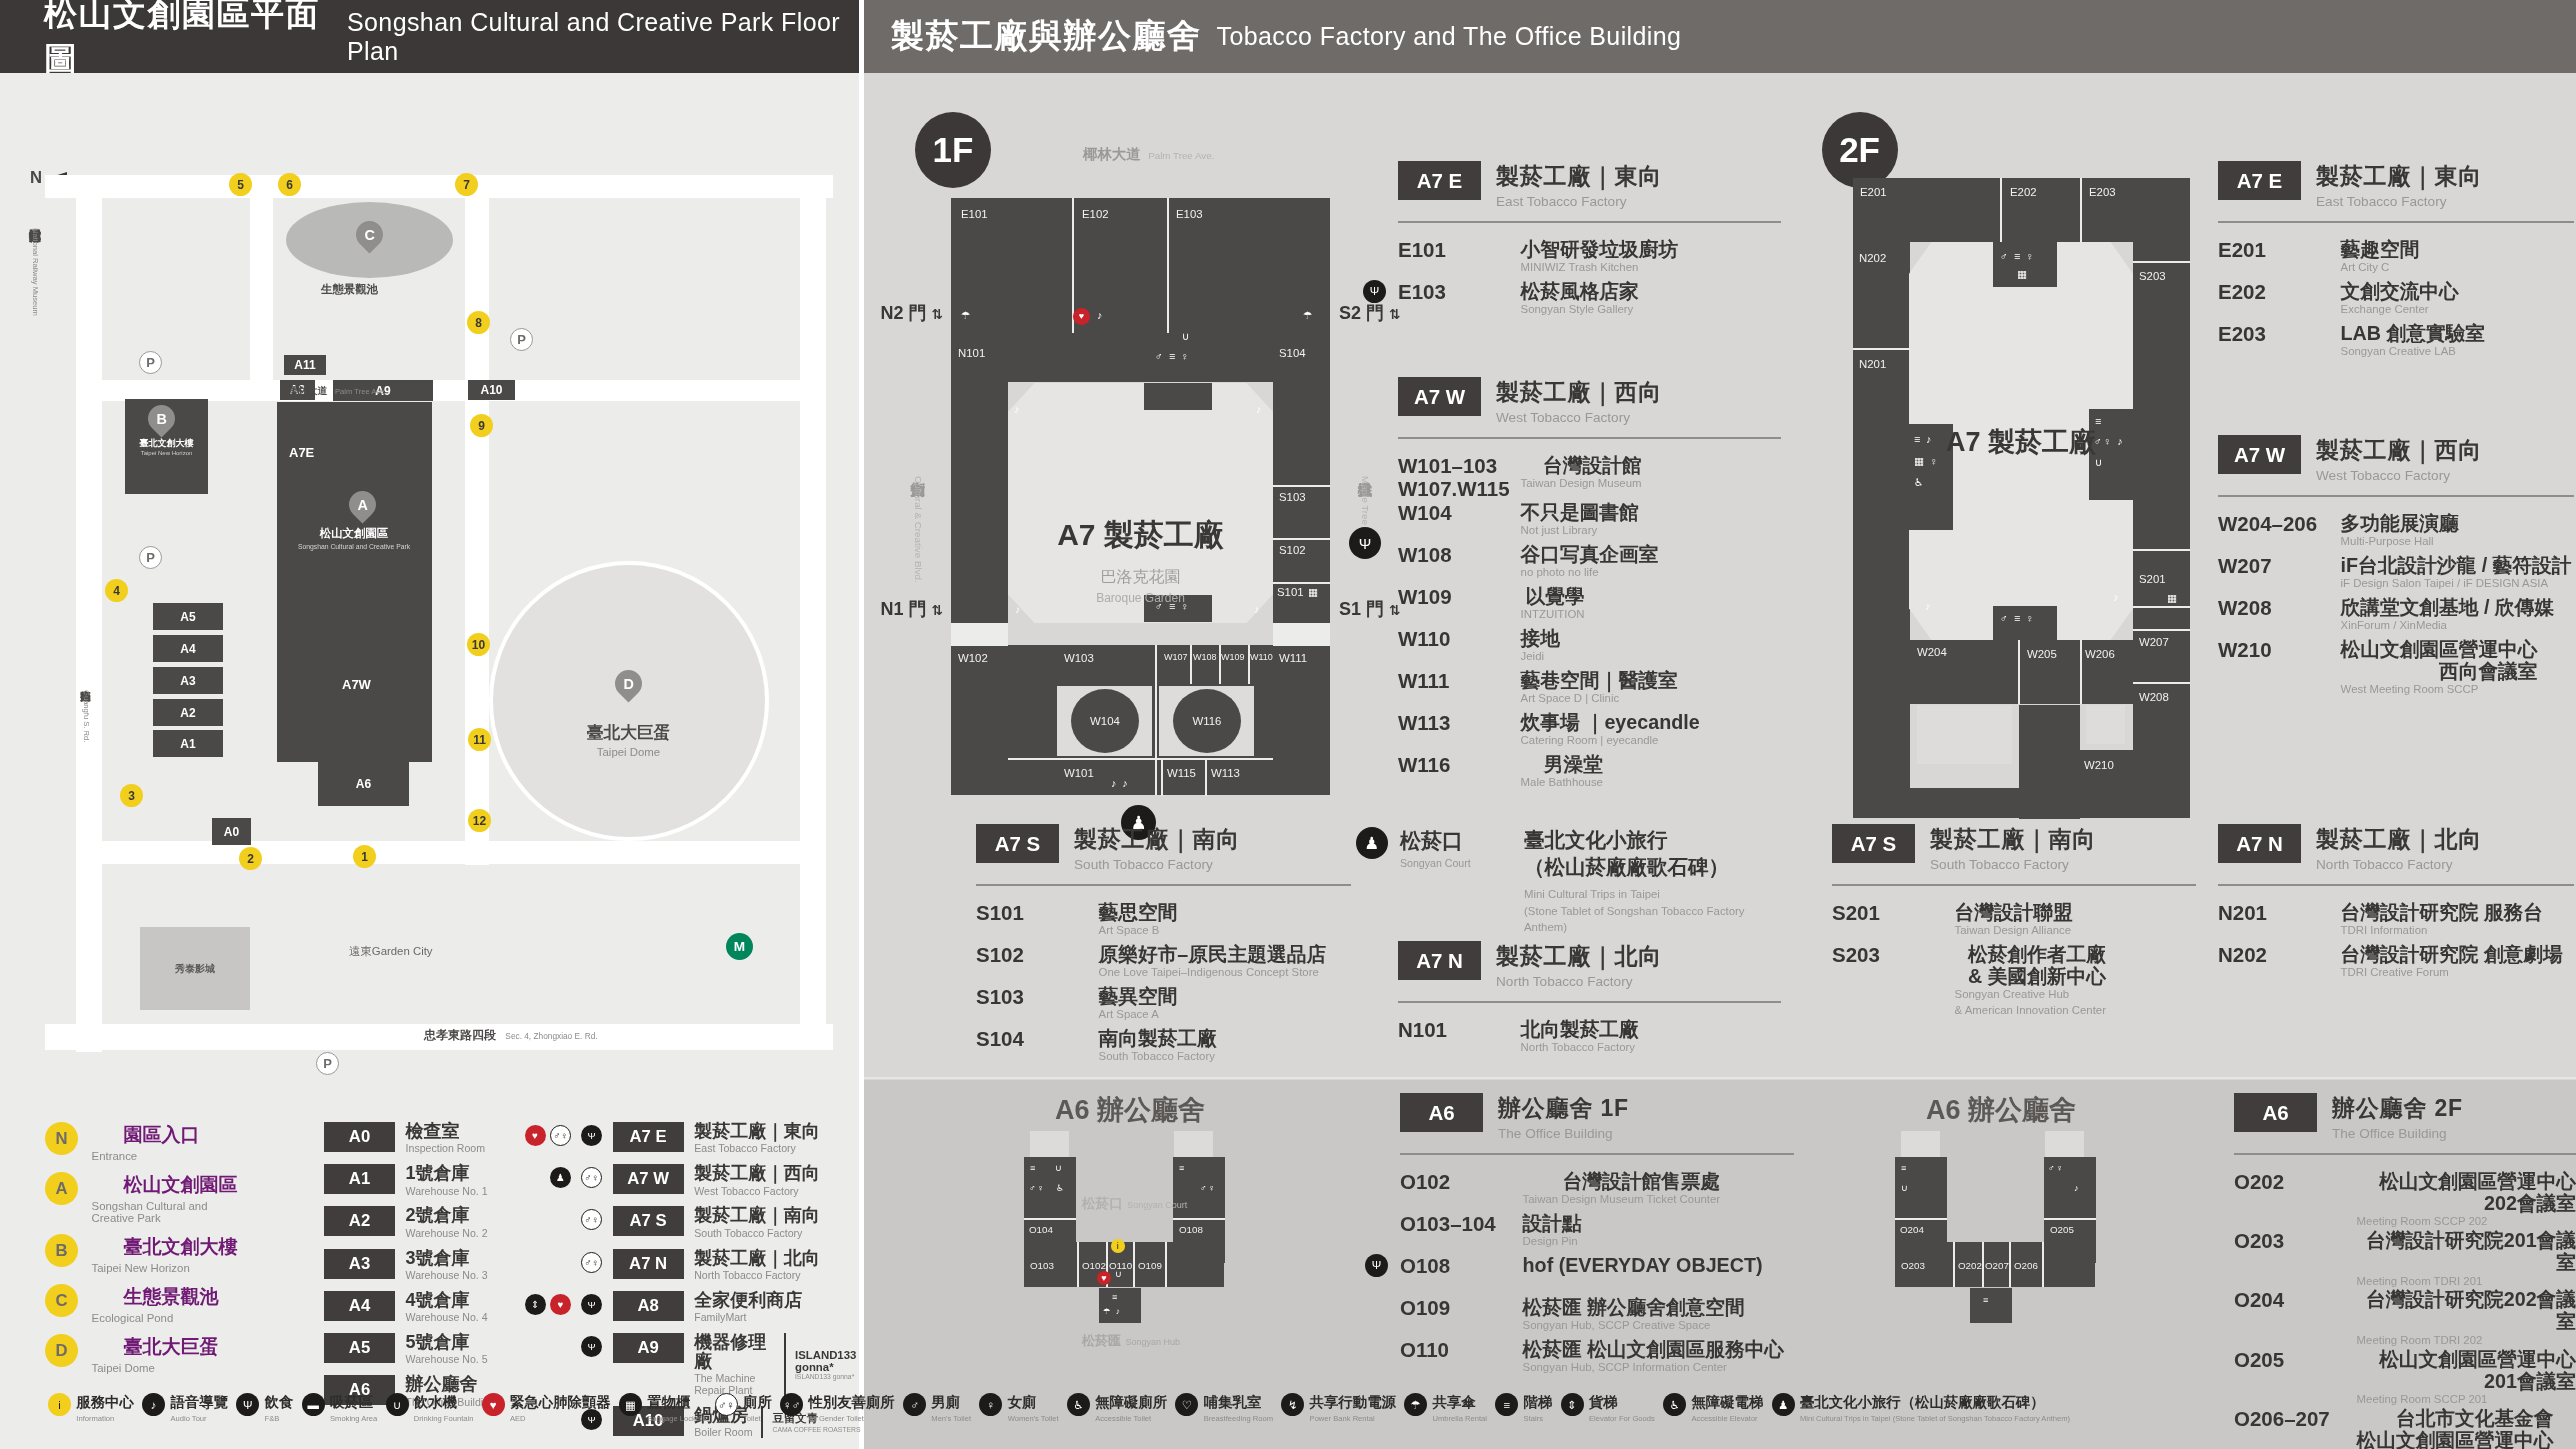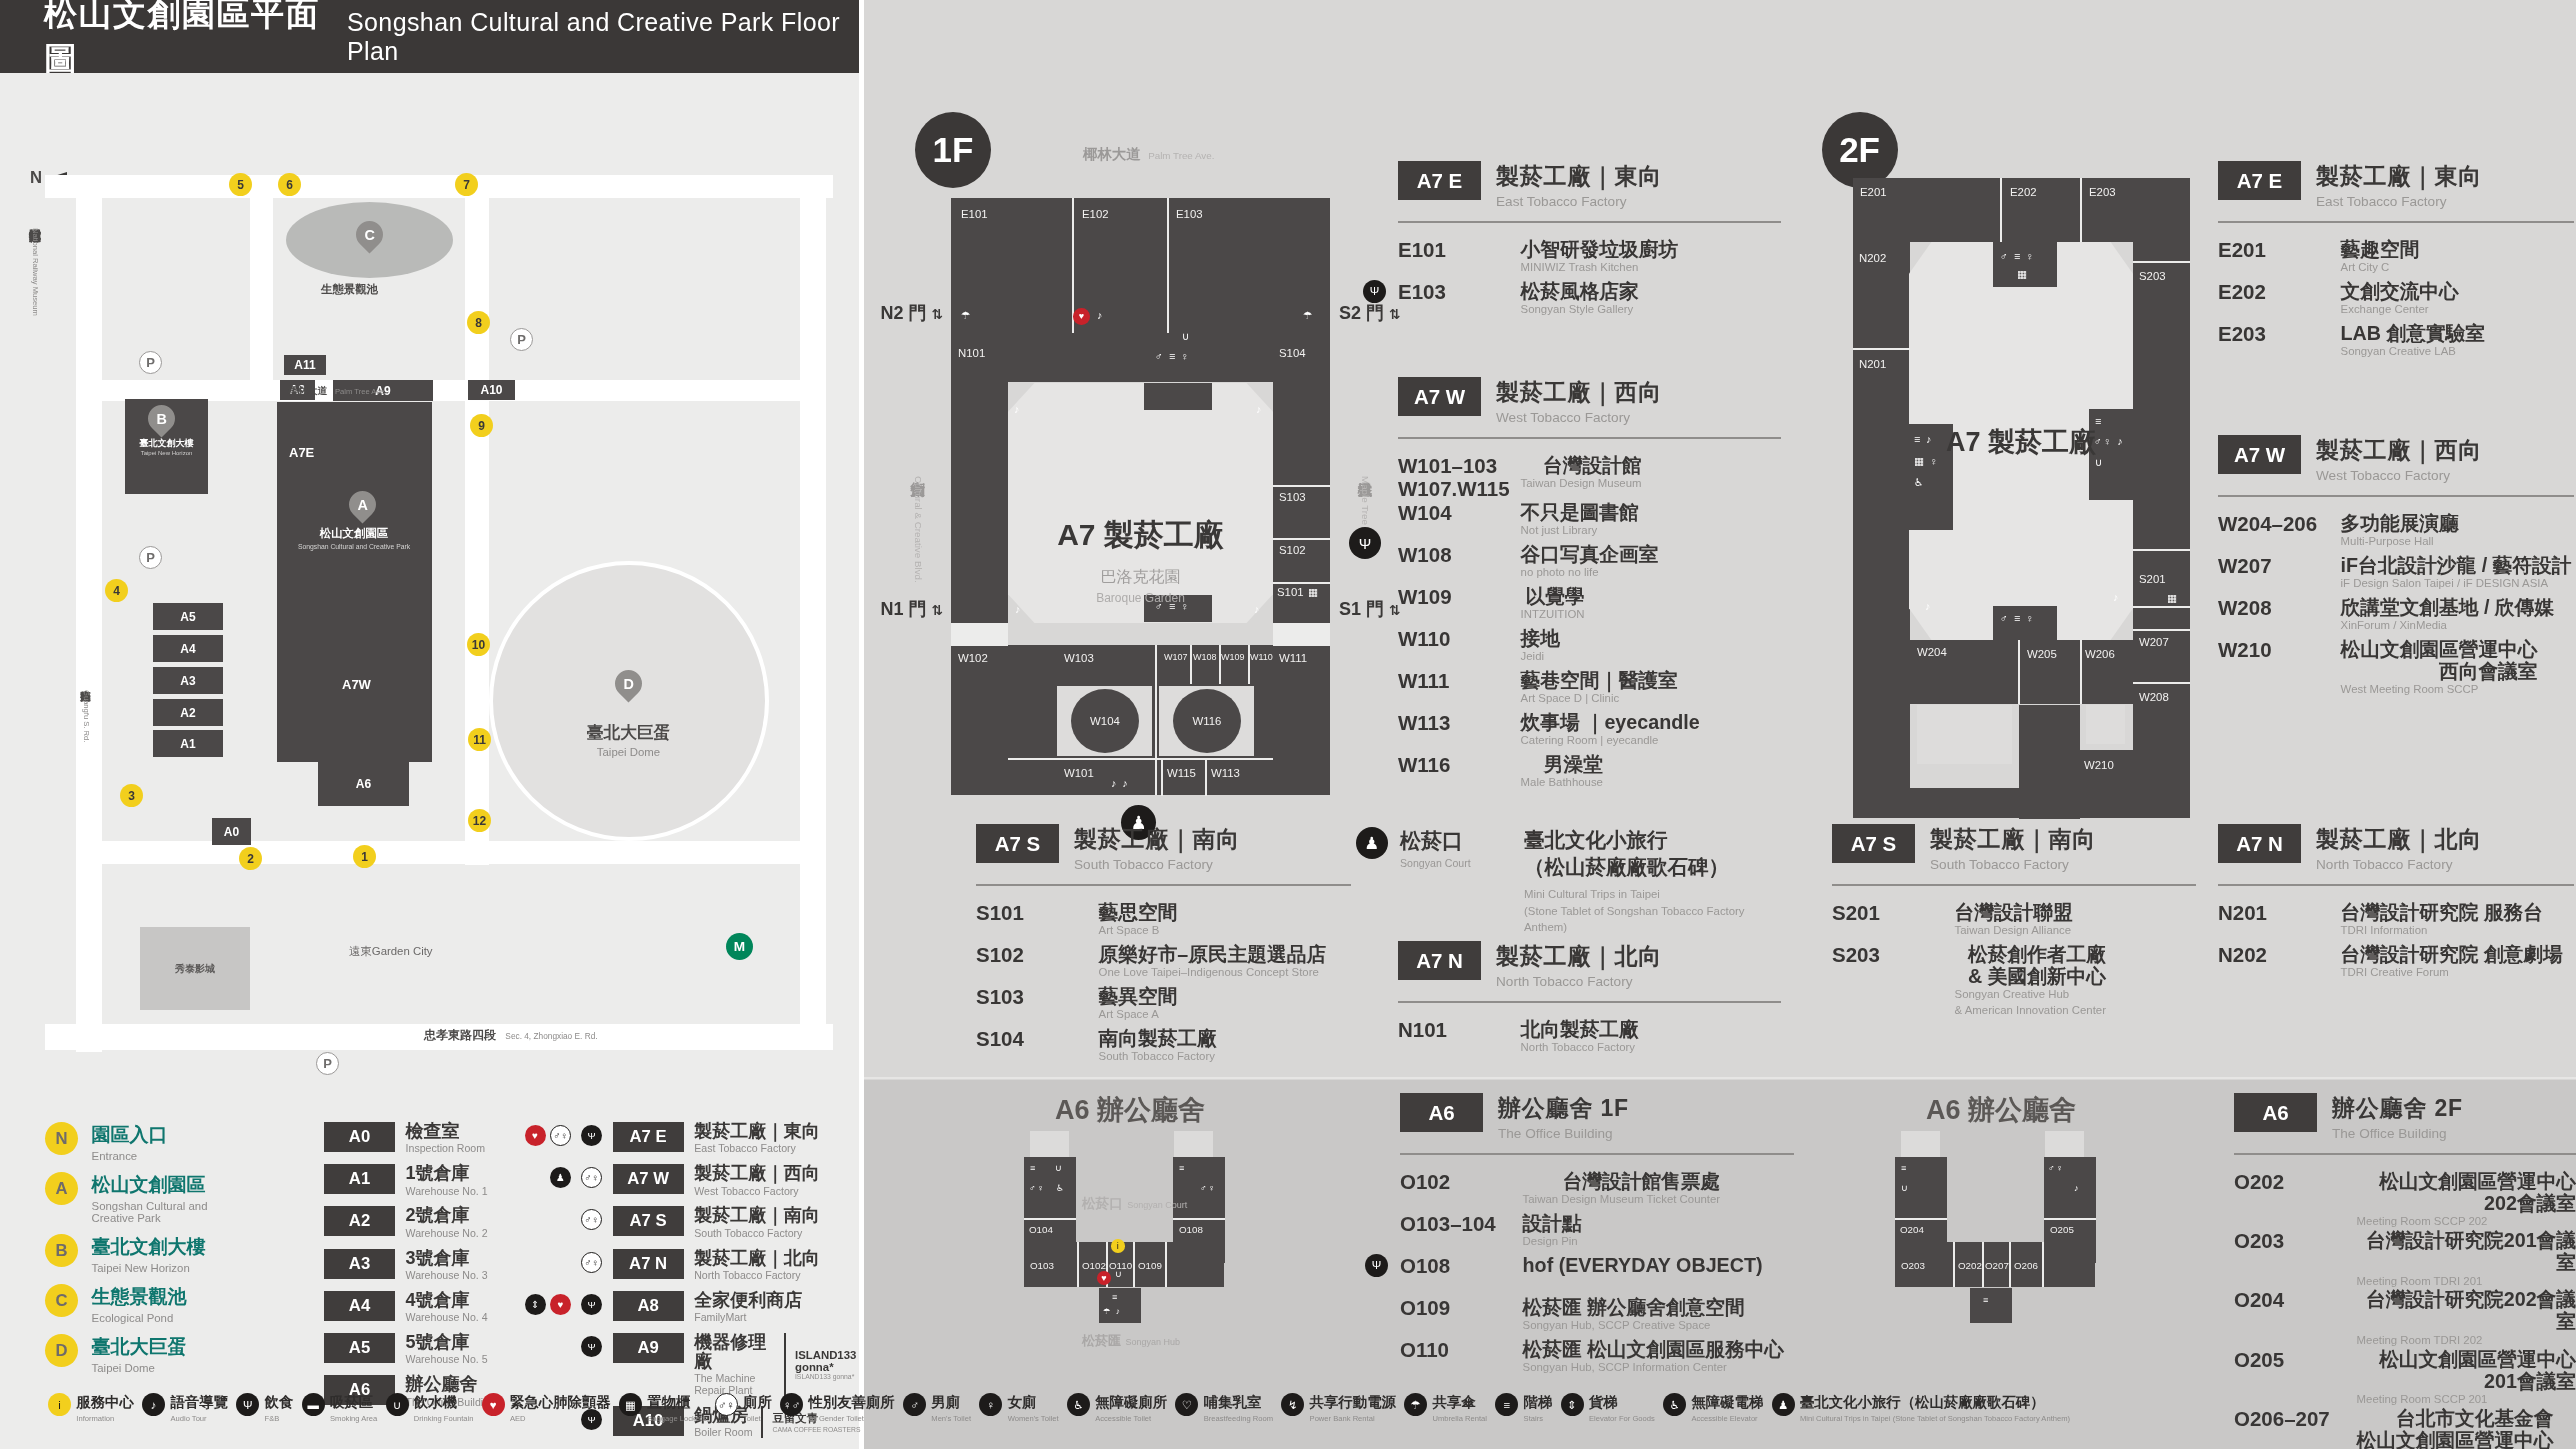--- a/index.html
+++ b/index.html
@@ -28,21 +28,21 @@
   .vert{writing-mode:vertical-rl;}
   #pond{position:absolute;left:286px;top:202px;width:167px;height:76px;background:#b9bab8;border-radius:50%;}
   #dome{position:absolute;left:489px;top:561px;width:280px;height:280px;background:#e2e1e0;border:4.5px solid #fff;border-radius:50%;box-sizing:border-box;}
   #mrt{position:absolute;left:726px;top:933px;width:27px;height:27px;border-radius:50%;background:#00865a;color:#fff;display:flex;align-items:center;justify-content:center;font-weight:bold;font-size:13.6px;}
   #compass{position:absolute;left:30px;top:168px;display:flex;align-items:center;gap:6px;color:#4c4a49;font-weight:bold;font-size:16.7px;}
   #compass .arr{width:0;height:0;border-top:6.8px solid transparent;border-bottom:6.8px solid transparent;border-right:19.7px solid #3a3837;}
   #compass .tail{width:19.7px;height:3px;background:#3a3837;}
   
   #legend{position:absolute;left:45px;top:1122px;width:818px;height:265px;}
   .lg-place{display:flex;gap:13.6px;margin-bottom:10.6px;}
-  .lg-place .txt .zh{font-size:19px;font-weight:bold;color:#0f766e;}
+  .lg-place .txt .zh{font-size:19px;font-weight:bold;color:#701a75;margin-left:32px;}
   .lg-place .txt .en{font-size:11.4px;color:#8d8b8a;margin-top:1.5px;max-width:159px;}
   .ncirc{width:33px;height:33px;border-radius:50%;background:#f2cf1d;color:#6f6b69;font-weight:bold;font-size:16.7px;display:flex;align-items:center;justify-content:center;flex:none;}
   .lg-col{position:absolute;top:0;}
   .lg-row{display:flex;align-items:flex-start;gap:10.6px;margin-bottom:9.8px;position:relative;}
   .ltag{background:#403d3c;color:#fff;font-weight:bold;font-size:16.7px;min-width:71px;height:30px;display:flex;align-items:center;justify-content:center;flex:none;padding:0 6px;box-sizing:border-box;}
   .lg-row .zh{font-size:18px;font-weight:bold;color:#3a3837;line-height:1.05;}
   .lg-row .en{font-size:10.6px;color:#8d8b8a;margin-top:1.5px;}
   .licons{position:absolute;right:3px;top:3px;display:flex;gap:4.5px;}
   .lpre{display:flex;gap:4.5px;margin-top:3px;width:27px;justify-content:flex-end;flex:none;}
   .partner{display:flex;flex-direction:column;margin-left:9px;padding-left:9px;border-left:2.3px solid #3a3837;justify-content:center;}
@@ -117,20 +117,24 @@
 </head>
 <body>
 
 <div id="page">
 
   <div id="hdr-left">
     <span class="hzh">松山文創園區平面圖</span>
     <span class="hen">Songshan Cultural and Creative Park Floor Plan</span>
   </div>
   <div id="hdr-div"></div>
+  <div id="hdr-right">
+    <span class="hzh">製菸工廠與辦公廳舍</span>
+    <span class="hen">Tobacco Factory and The Office Building</span>
+  </div>
 
   <div id="map-panel"></div>
   <div id="panel-div"></div>
   <div id="band-bottom"></div>
   <div id="band-line"></div>
 
   <div id="compass">
     <span>N</span>
       <span class="arr"></span>
       <span class="tail"></span>

